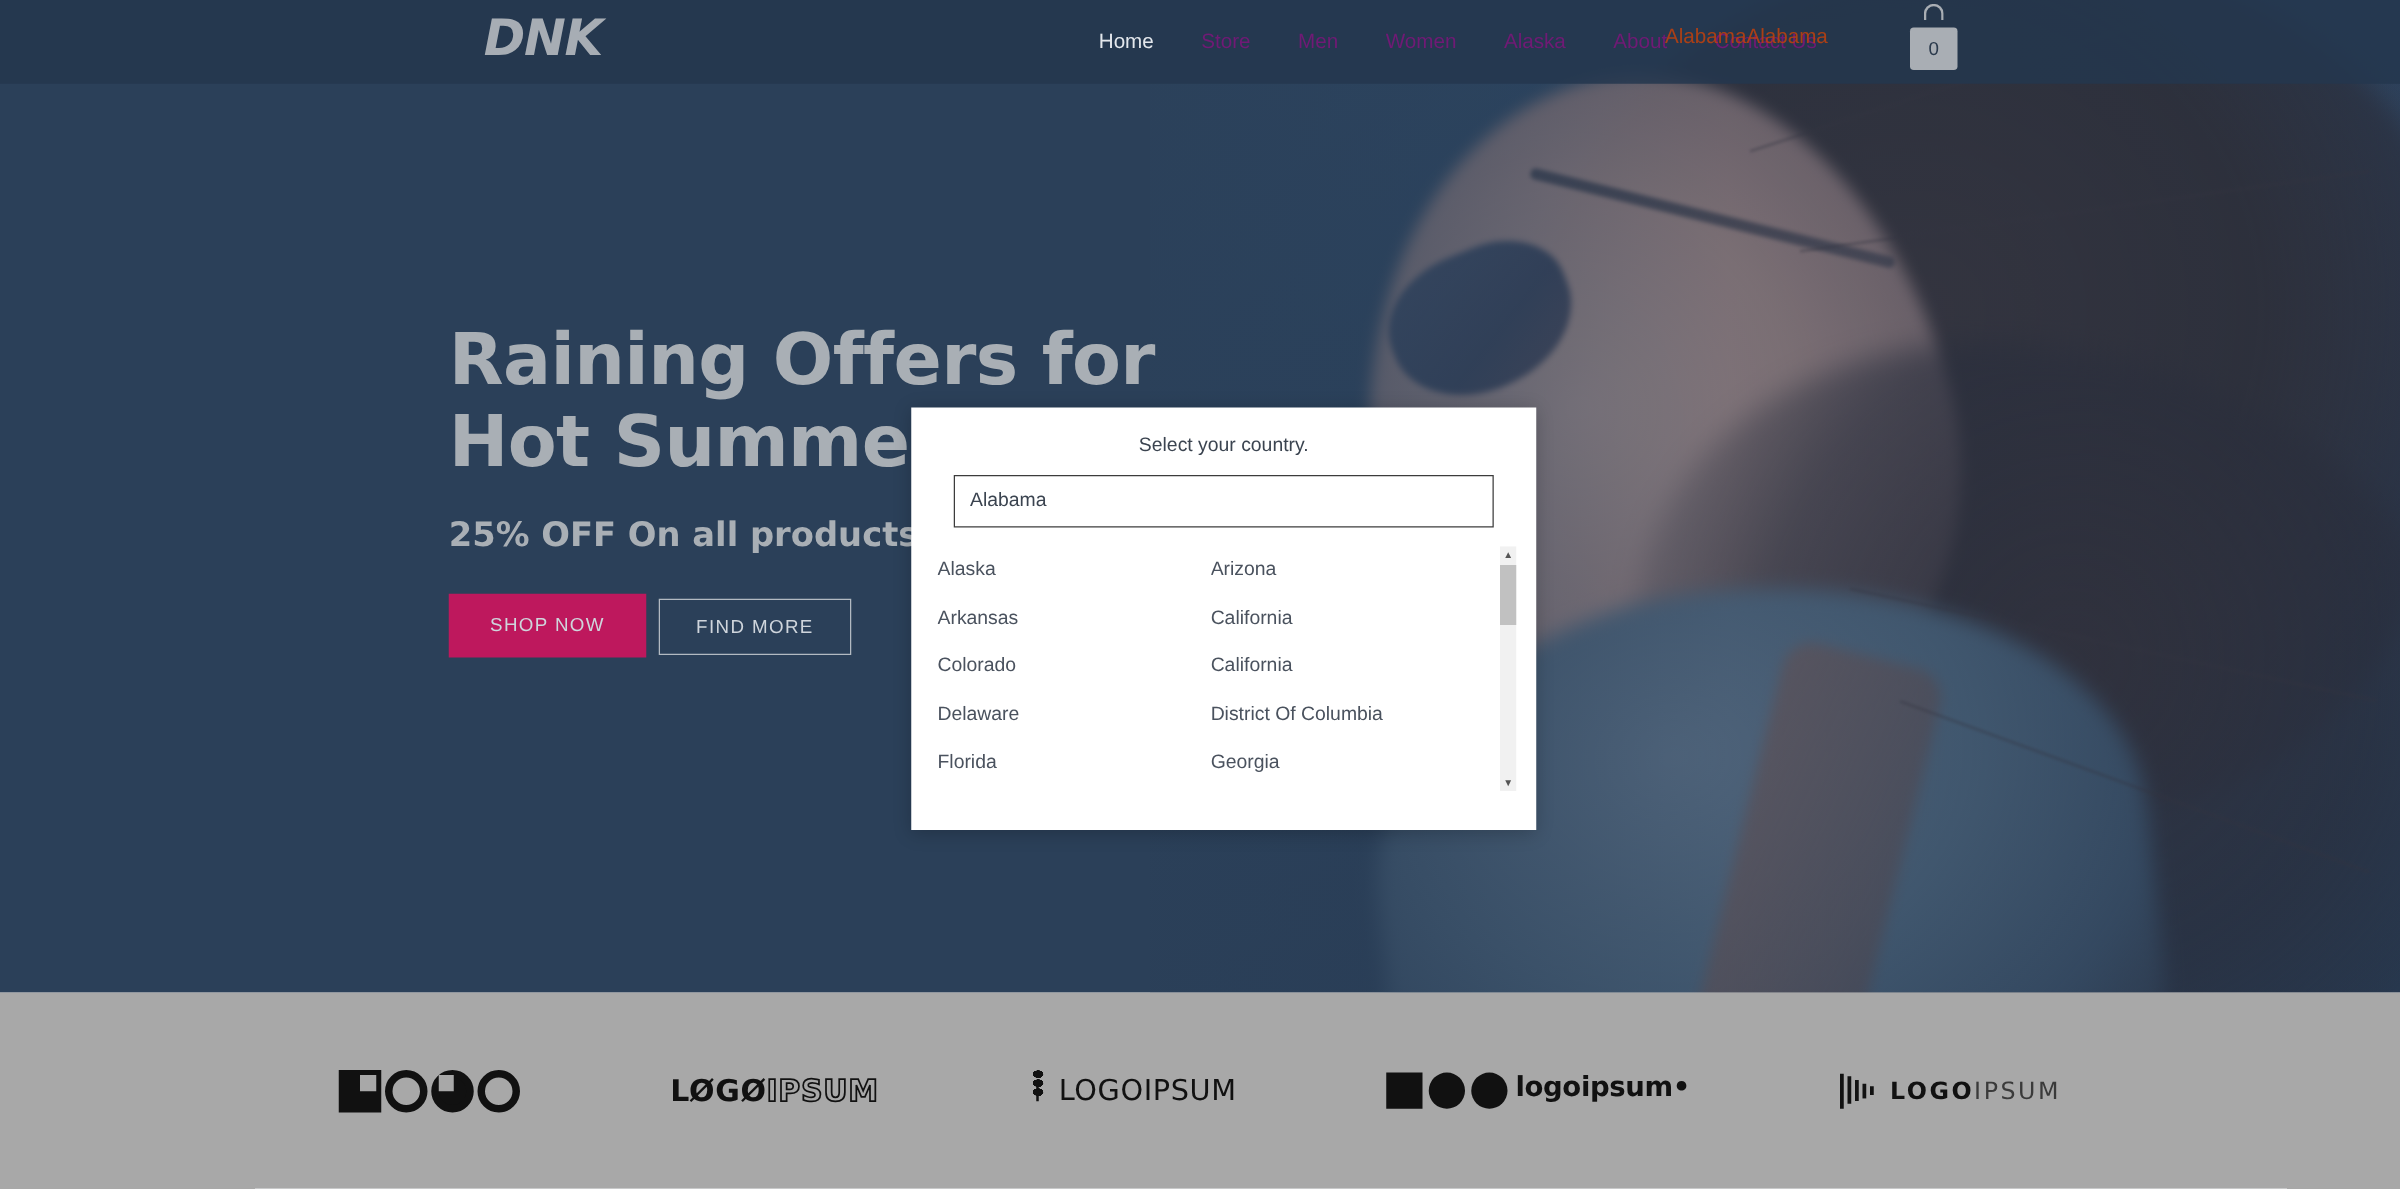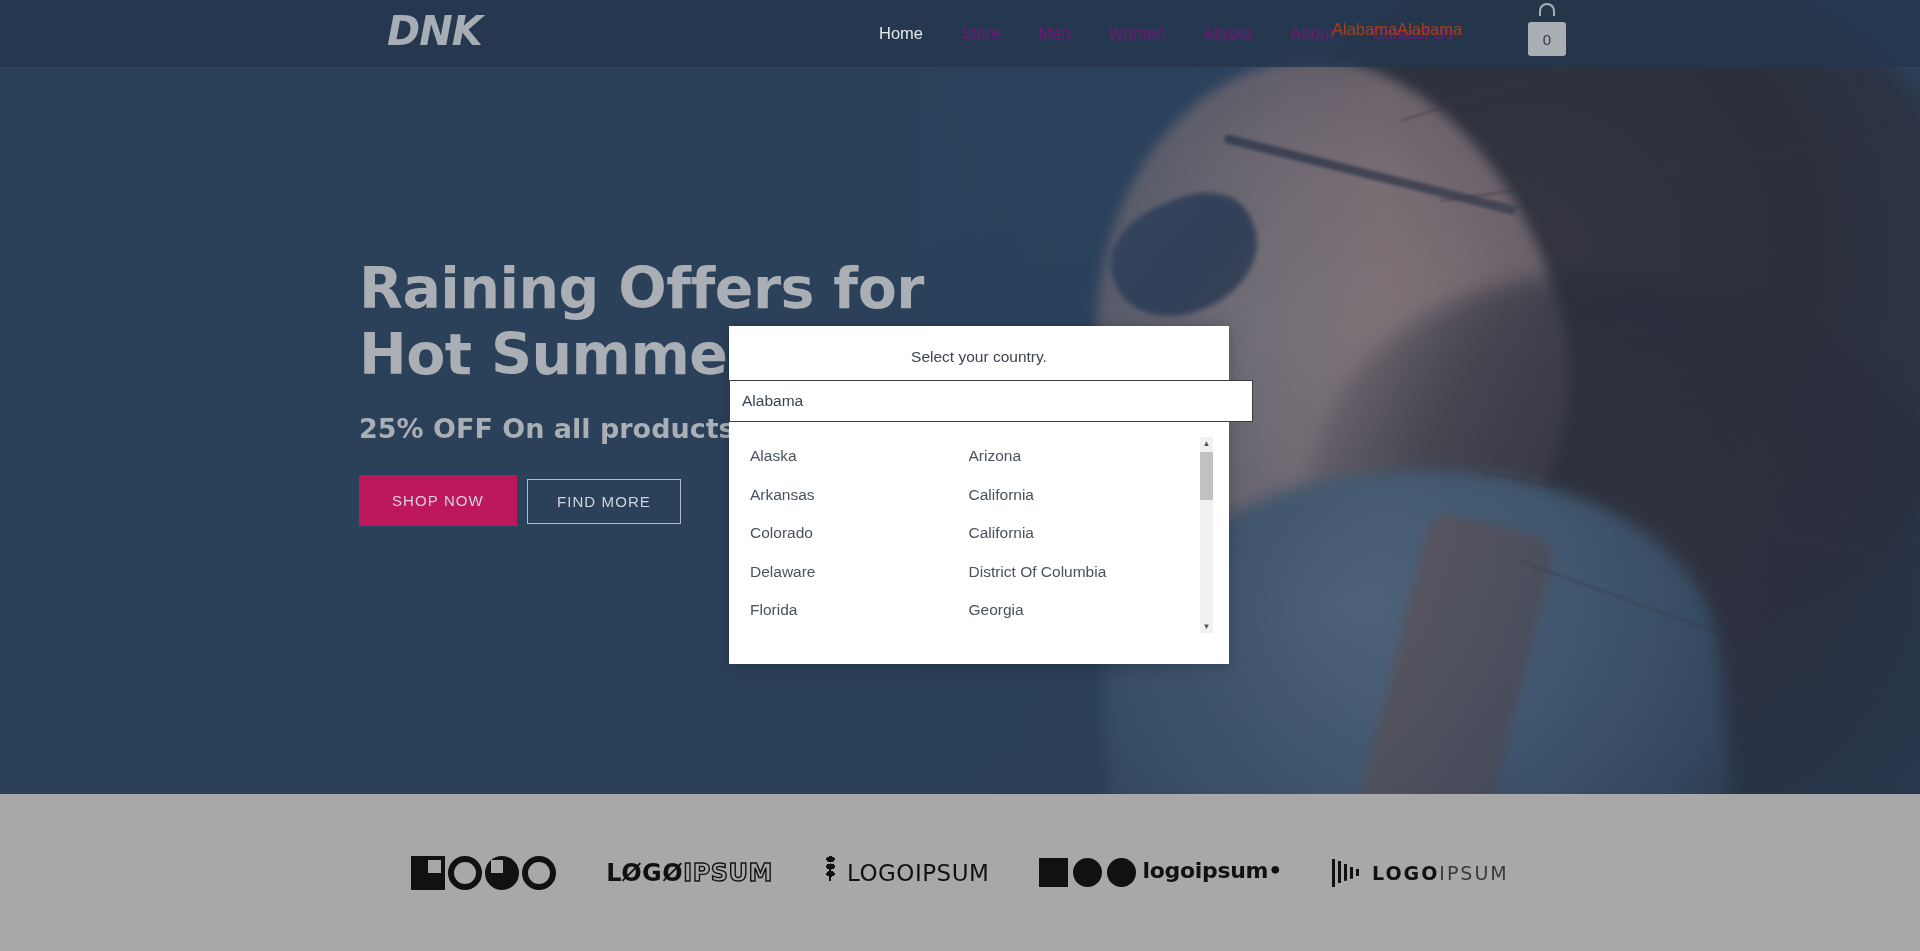--- a/index.html
+++ b/index.html
@@ -200,21 +200,21 @@
     z-index: 50;
     box-shadow: 0 2px 14px rgba(0,0,0,0.22);
   }
   .modal-title {
     text-align: center;
     font-size: 15.5px; color: #3b4450;
     padding: 22px 0 0 0;
   }
   .modal-input {
     display: block;
-    width: 524px; height: 42px;
+    width: 432px; height: 42px;
     margin: 14px auto 0 auto;
     border: 1px solid #3c3c3c;
     font-size: 15.5px; color: #3b4450;
     padding: 0 12px;
     font-family: "Liberation Sans", sans-serif;
     outline: none;
     background: #fff;
   }
   .list-wrap {
     position: relative;
@@ -258,21 +258,21 @@
   
   .footer {
     position: absolute; left: 0; top: 794px;
     width: 1920px; height: 157px;
     background: #a8a8a8;
   }
   .footer-logos {
     position: absolute; left: 0; top: 0;
     width: 1920px; height: 157px;
     display: flex; align-items: center; justify-content: center;
-    gap: 50px;
+    gap: 120px;
   }
   .flogo { display: flex; align-items: center; color: #111; }
 
   .lg1 { display: flex; align-items: center; gap: 3px; }
   .lg1 .sq {
     width: 34px; height: 34px; background: #111; position: relative;
   }
   .lg1 .sq::after {
     content: ""; position: absolute; right: 4px; top: 4px;
     width: 13px; height: 13px; background: #a8a8a8;

